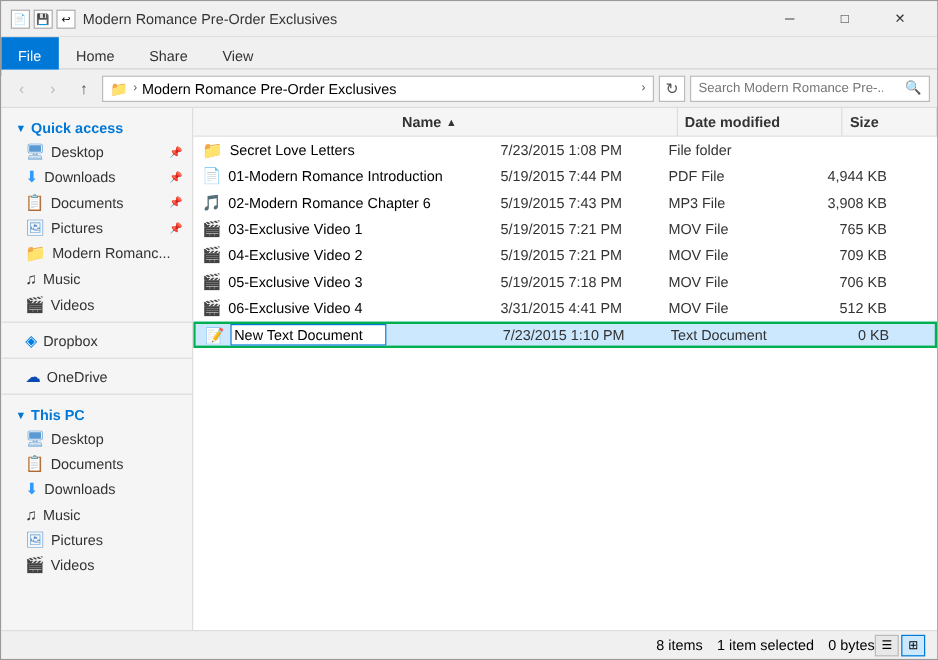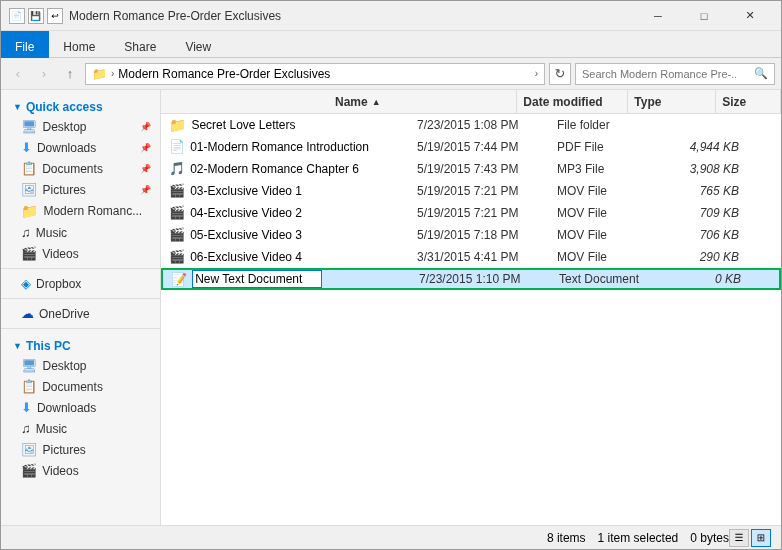--- a/index.html
+++ b/index.html
@@ -69,21 +69,21 @@
     .sidebar::-webkit-scrollbar { width: 8px; }
     .sidebar::-webkit-scrollbar-thumb { background: #ccc; border-radius: 4px; }
 
     
     .file-list { flex: 1; background: #fff; overflow-y: auto; overflow-x: hidden; }
     .file-row { display: flex; align-items: center; height: 22px; padding-left: 8px; cursor: pointer; border-bottom: 1px solid transparent; }
     .file-row.renaming { background: #cce8ff; border: 2px solid #00b050; }
     .file-cell-name { width: 248px; display: flex; align-items: center; gap: 5px; }
     .file-cell-date { width: 140px; color: #333; }
     .file-cell-type { width: 110px; color: #333; }
-    .file-cell-size { width: 80px; color: #333; text-align: right; padding-right: 8px; font-style: italic; }
+    .file-cell-size { width: 80px; color: #333; text-align: right; padding-right: 8px; }
     .file-name-text { font-size: 12px; }
     .file-name-input { border: 1px solid #0078d7; outline: none; font-size: 12px; width: 130px; background: #fff; padding: 1px 2px; }
 
     
     .icon-file-folder { color: #ffd966; font-size: 14px; }
     .icon-file-pdf { color: #e74c3c; font-size: 13px; }
     .icon-file-mp3 { color: #27ae60; font-size: 13px; }
     .icon-file-mov { color: #2980b9; font-size: 13px; }
     .icon-file-txt { color: #999; font-size: 13px; }
 
@@ -227,23 +227,20 @@
   <div style="display:flex; flex-direction:column; flex:1; overflow:hidden;">
 
     <div class="col-headers">
       <div class="col-header col-name">
         <span>Name</span>
         <span class="col-sort-arrow">▲</span>
       </div>
       <div class="col-header col-date">
         <span>Date modified</span>
       </div>
-      <div class="col-header col-type">
-        <span>Type</span>
-      </div>
       <div class="col-header col-size">
         <span>Size</span>
       </div>
     </div>
 
     <div class="file-list">
 
       <div class="file-row">
         <div class="file-cell-name">
           <span class="icon-file-folder">📁</span>
@@ -304,21 +301,21 @@
         <div class="file-cell-size">706 KB</div>
       </div>
 
       <div class="file-row">
         <div class="file-cell-name">
           <span class="icon-file-mov">🎬</span>
           <span class="file-name-text">06-Exclusive Video 4</span>
         </div>
         <div class="file-cell-date">3/31/2015 4:41 PM</div>
         <div class="file-cell-type">MOV File</div>
-        <div class="file-cell-size">290 KB</div>
+        <div class="file-cell-size">512 KB</div>
       </div>
 
       <div class="file-row renaming">
         <div class="file-cell-name">
           <span class="icon-file-txt">📝</span>
           <input class="file-name-input" type="text" value="New Text Document" style="">
         </div>
         <div class="file-cell-date">7/23/2015 1:10 PM</div>
         <div class="file-cell-type">Text Document</div>
         <div class="file-cell-size">0 KB</div>

